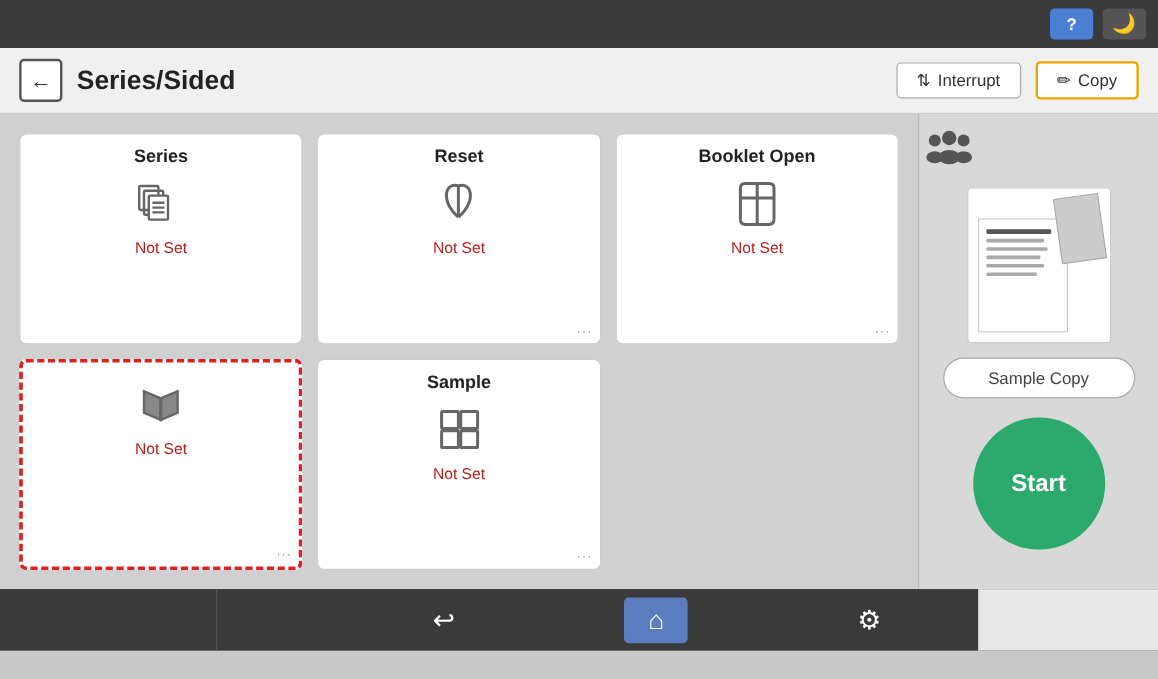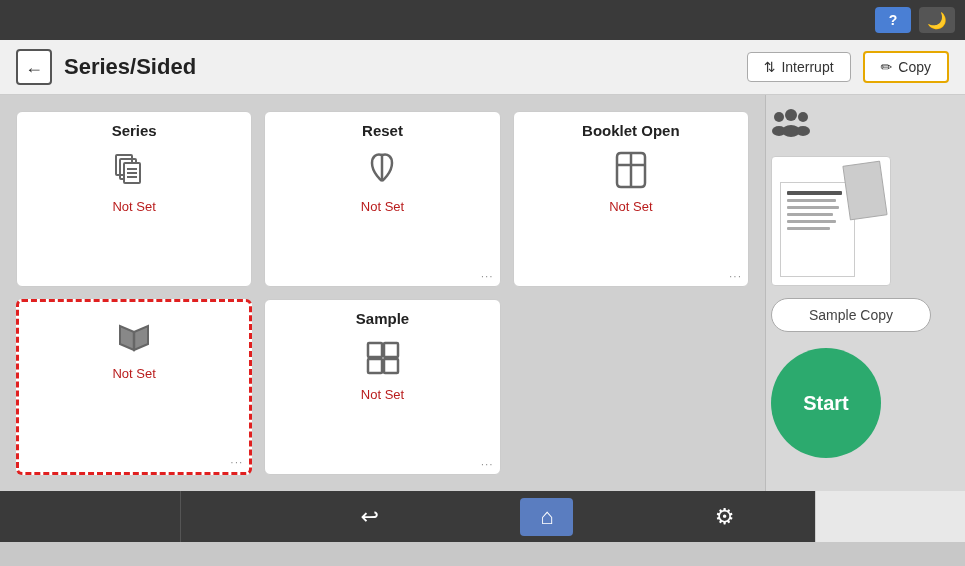--- a/index.html
+++ b/index.html
@@ -152,21 +152,21 @@
       letter-spacing: 1px;
     }
 
     
     .right-panel {
       width: 200px;
       background: #d8d8d8;
       border-left: 1px solid #bbb;
       display: flex;
       flex-direction: column;
-      align-items: flex-start;
+      align-items: center;
       padding: 12px 5px;
       gap: 12px;
     }
     .people-icon {
       font-size: 28px;
       color: #555;
       align-self: flex-start;
     }
     .preview-img {
       width: 120px;

